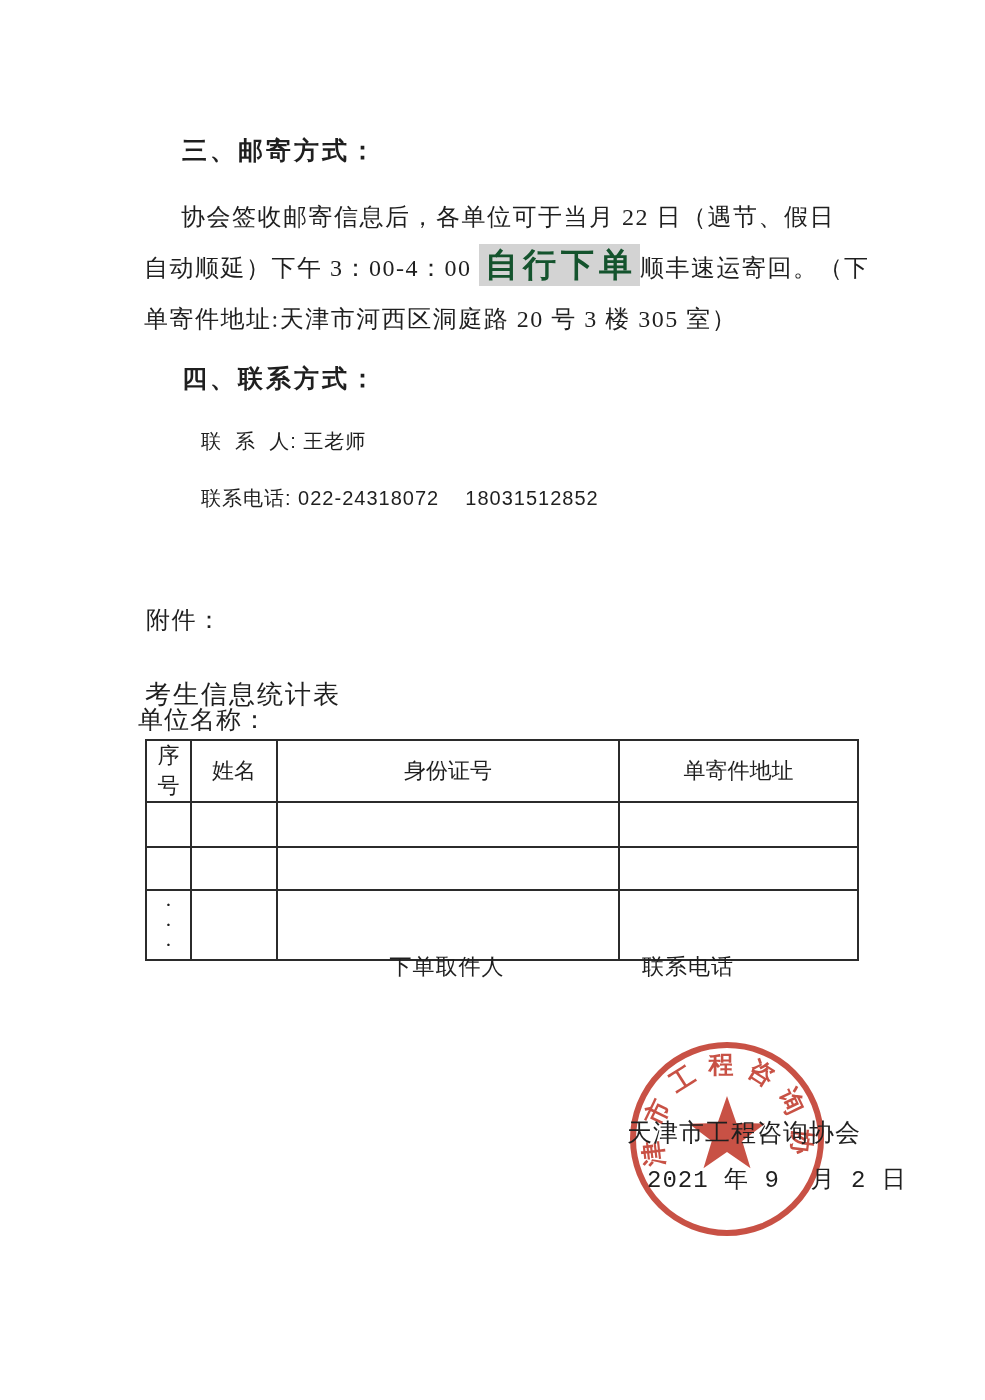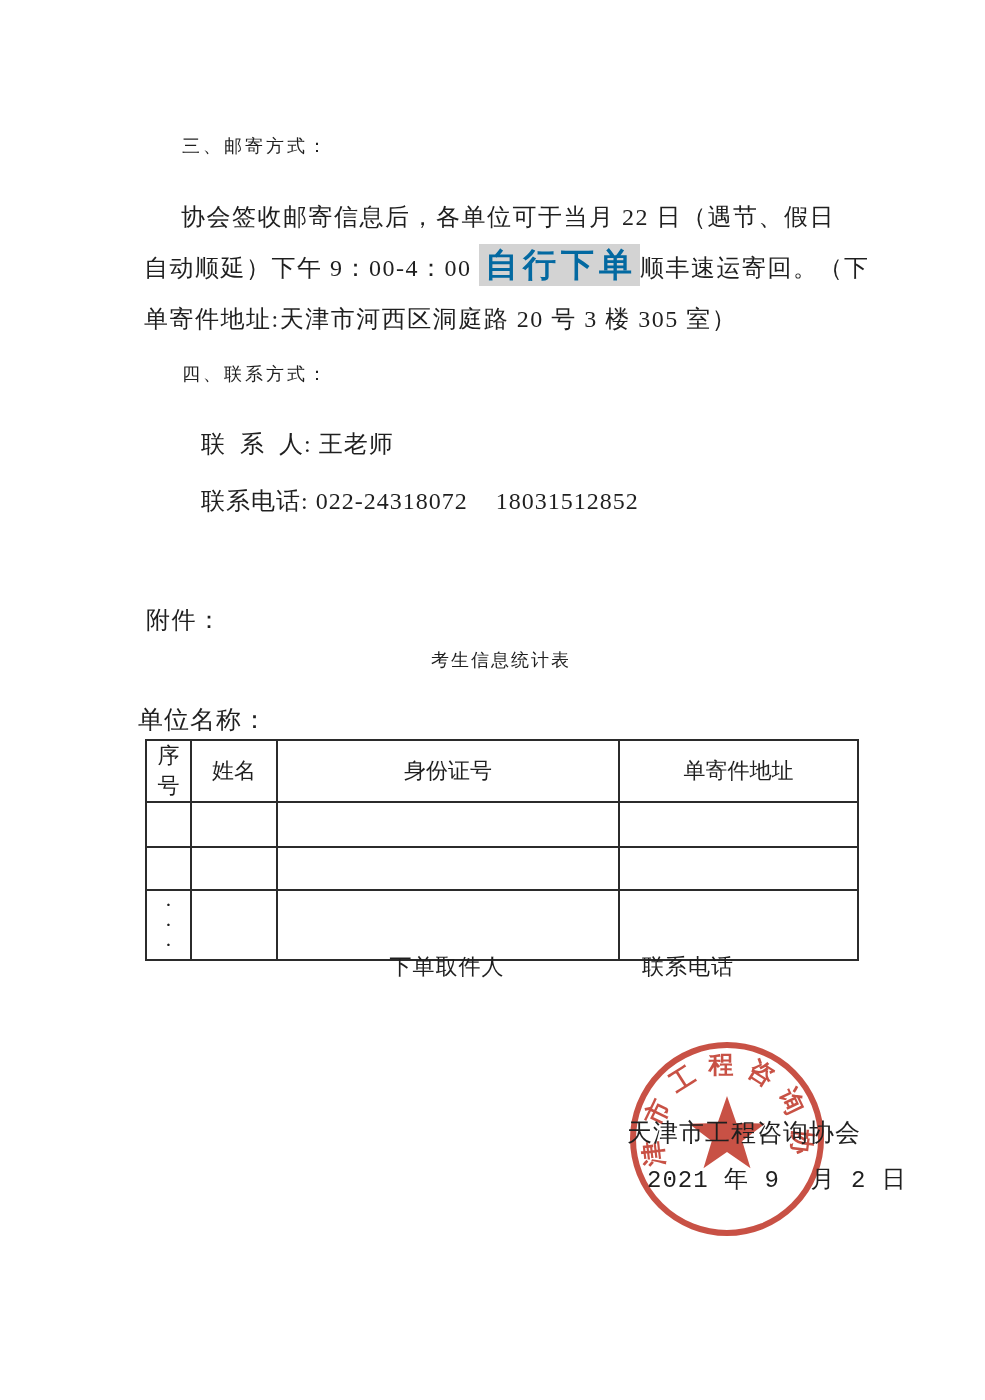--- a/index.html
+++ b/index.html
@@ -13,52 +13,52 @@
     height: 1400px;
     margin: 0 auto;
     background: #ffffff;
     font-family: "Liberation Serif", "DejaVu Serif", serif;
     color: #1f1f1f;
     overflow: hidden;
   }
   .abs { position: absolute; }
 
   .heading {
-    font-size: 18px;
-    font-weight: normal;
+    font-size: 25px;
+    font-weight: bold;
     letter-spacing: 3px;
     white-space: pre;
   }
   .body-line {
     font-size: 24px;
     letter-spacing: 1.5px;
     white-space: pre;
   }
   .contact-line {
-    font-size: 24px;
+    font-size: 20px;
     letter-spacing: 1px;
     white-space: pre;
-    font-family: Liberation Serif, serif;
+    font-family: Liberation Sans, sans-serif;
   }
   .highlight-big {
     font-family: "DejaVu Sans", "Liberation Sans", sans-serif;
     font-size: 33px;
     font-weight: bold;
     letter-spacing: 5px;
     background: #d3d3d3;
     padding: 1px 3px 2px 6px;
-    color: #0369a1;
+    color: #14532d;
     text-align: right;
   }
   .table-title {
     left: 145px;
     width: 712px;
-    text-align: center;
-    font-size: 18px;
+    font-size: 26px;
     letter-spacing: 2px;
+    margin-top: 29px;
   }
   .unit-label { font-size: 25px; letter-spacing: 1px; }
 
   table.cand-table {
     position: absolute;
     left: 145px;
     top: 739px;
     width: 712px;
     border-collapse: collapse;
     table-layout: fixed;
@@ -109,21 +109,21 @@
 </head>
 <body>
 
 <div class="page">
 
   <div class="abs heading" style="left:182px; top:134px;">三、邮寄方式：</div>
 
   <div class="abs body-line" style="left:181px; top:201px;">协会签收邮寄信息后，各单位可于当月 22 日（遇节、假日</div>
 
   <div class="abs" style="left:144px; top:243px;">
-    <span class="body-line" style="position:static;">自动顺延）下午 9：00-4：00 </span><span class="highlight-big">自行下单</span><span class="body-line" style="position:static;">顺丰速运寄回。（下</span>
+    <span class="body-line" style="position:static;">自动顺延）下午 3：00-4：00 </span><span class="highlight-big">自行下单</span><span class="body-line" style="position:static;">顺丰速运寄回。（下</span>
   </div>
 
   <div class="abs body-line" style="left:144px; top:303px;">单寄件地址:天津市河西区洞庭路 20 号 3 楼 305 室）</div>
 
   <div class="abs heading" style="left:182px; top:362px;">四、联系方式：</div>
 
   <div class="abs contact-line" style="left:201px; top:428px;">联  系  人: 王老师</div>
 
   <div class="abs contact-line" style="left:201px; top:485px;">联系电话: 022-24318072    18031512852</div>
 

